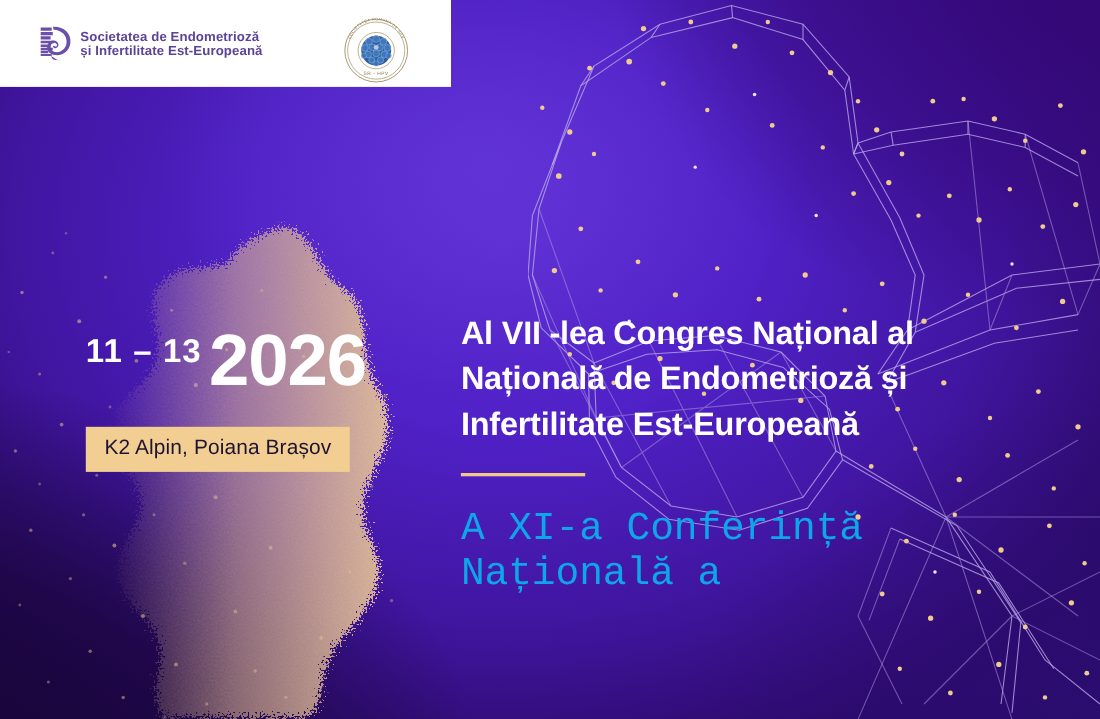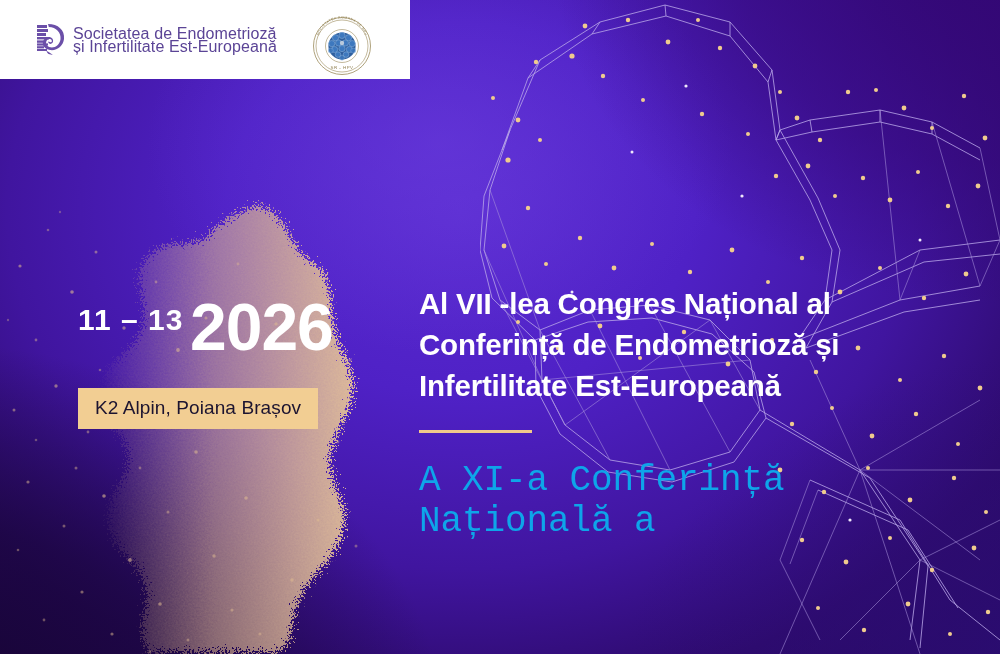--- a/index.html
+++ b/index.html
@@ -83,22 +83,22 @@
     align-items: center;
     margin-left: 35px;
     gap: 8px;
   }
   .logo-sei-mark {
     width: 30px; height: 31px;
     flex: 0 0 auto;
   }
   .logo-sei-text {
     font-family: "Liberation Sans", sans-serif;
-    font-weight: normal;
-    font-size: 16px;
+    font-weight: bold;
+    font-size: 12px;
     line-height: 13px;
     color: #5b4496;
     letter-spacing: 0.1px;
     white-space: nowrap;
   }
   .logo-hpv {
     position: absolute;
     left: 312px;
     top: 16px;
     width: 60px; height: 60px;
@@ -453,21 +453,21 @@
     <div class="date-row">
       <div class="date-range">11 – 13</div>
       <div class="date-year">2026</div>
     </div>
     <div class="venue-pill">K2 Alpin, Poiana Brașov</div>
   </div>
 
   <div class="titles">
     <h1 class="title-primary">
       <span>Al VII -lea Congres Național al</span><br>
-      <span>Conferință de Endometrioză și</span><br>
+      <span>Națională de Endometrioză și</span><br>
       <span>Infertilitate Est-Europeană</span>
     </h1>
     <div class="rule"></div>
     <h2 class="title-secondary">
       <span>A XI-a Conferință Națională a</span><br>
     </h2>
   </div>
 
 </div>
 

